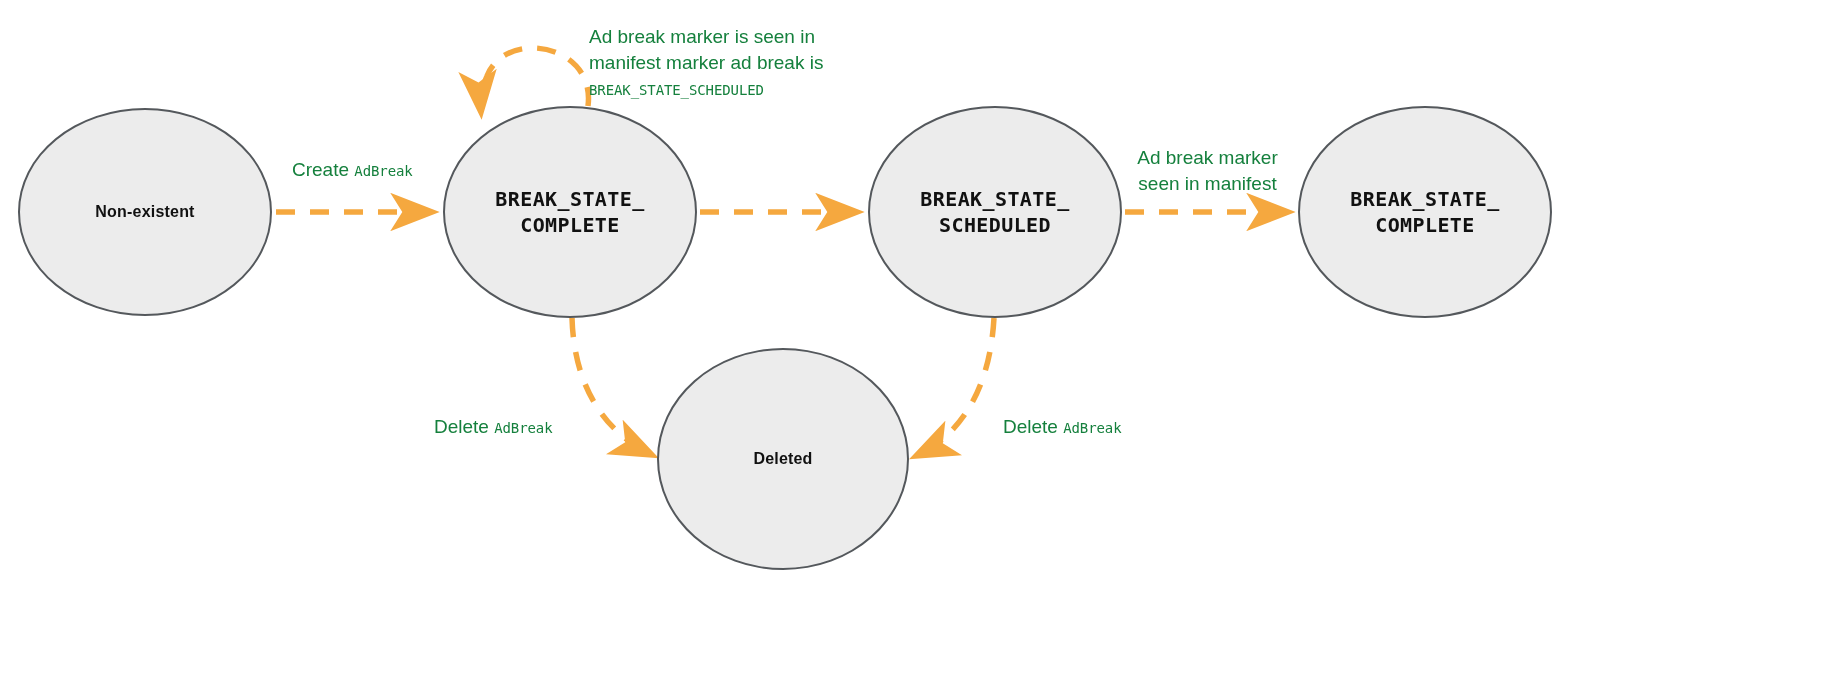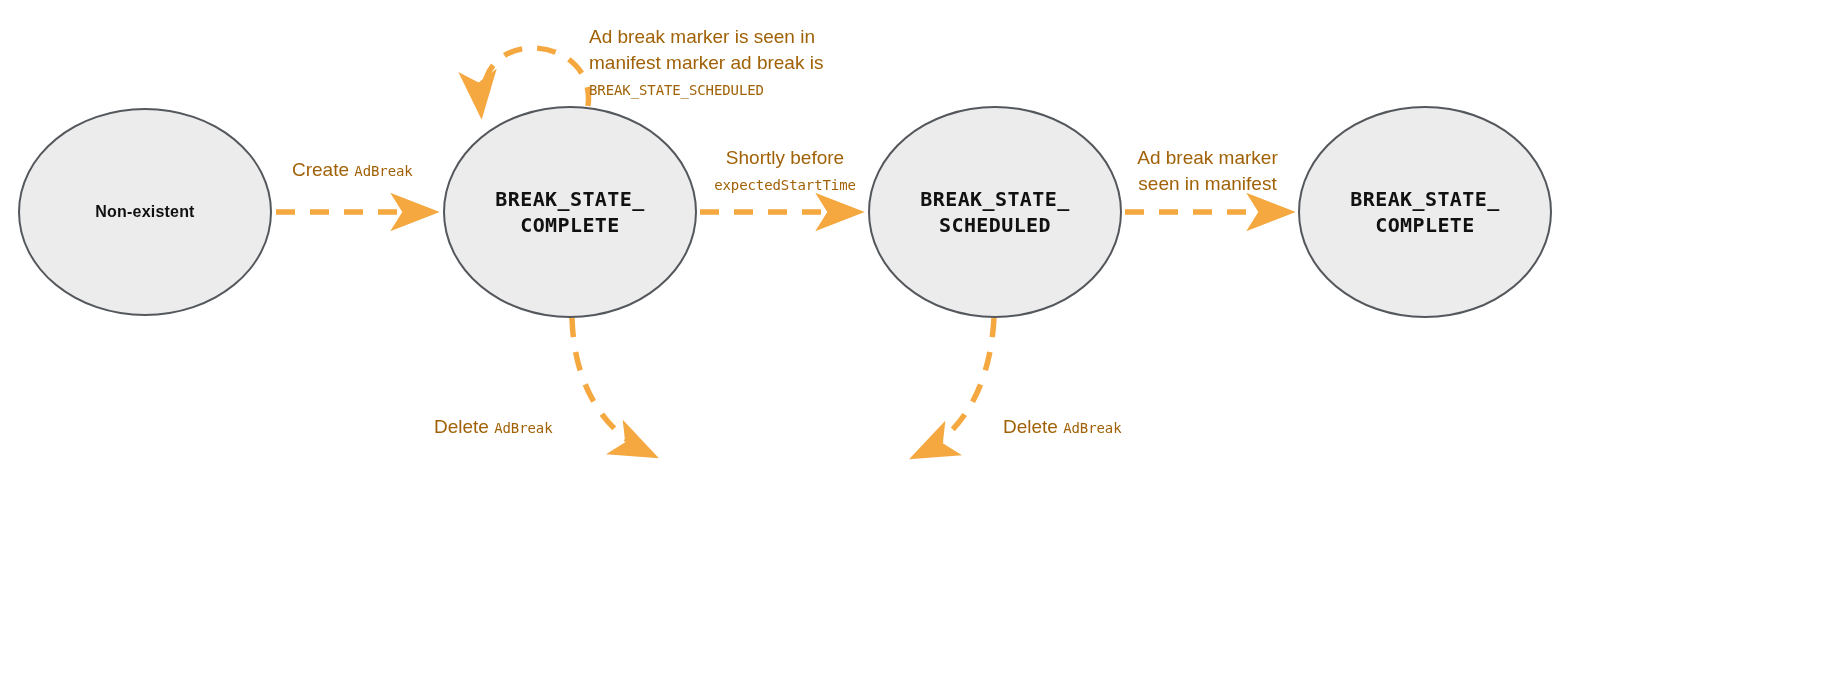--- a/index.html
+++ b/index.html
@@ -50,21 +50,21 @@
     font-family: "DejaVu Sans Mono", "Liberation Mono", monospace;
     font-size: 20px;
     letter-spacing: 0.4px;
   }
   .node-label.sans {
     font-family: "Liberation Sans", sans-serif;
     font-size: 16px;
   }
   .edge-label {
     position: absolute;
-    color: #a16207;
+    color: #15803d;
     font-family: "Liberation Sans", sans-serif;
     font-size: 19px;
     line-height: 1.38;
     white-space: pre;
     user-select: none;
   }
   .edge-label .code {
     font-family: "DejaVu Sans Mono", "Liberation Mono", monospace;
     font-size: 14px;
     letter-spacing: -0.1px;
@@ -115,26 +115,28 @@
     </div>
   </div>
 
   <div class="node" style="left:1298px; top:106px; width:254px; height:212px;">
     <div class="node-label mono">
       <span>BREAK_STATE_</span><br>
       <span>COMPLETE</span>
     </div>
   </div>
 
+  <div class="node" style="left:657px; top:348px; width:252px; height:222px;">
+    <div class="node-label sans">Deleted</div>
+  </div>
 
   <div class="edge-label left" style="left:292px; top:157px;"><span>Create </span><span class="code">AdBreak</span></div>
 
   <div class="edge-label left" style="left:589px; top:24px;"><span>Ad break marker is seen in</span><br><span>manifest marker ad break is</span><br><span class="code">BREAK_STATE_SCHEDULED</span></div>
 
-  <div class="edge-label center" style="left:702px; top:145px; width:166px;"><span>Shortly before</span><br><span class="code">expectedStartTime</span></div>
 
   <div class="edge-label center" style="left:1124px; top:145px; width:167px;"><span>Ad break marker</span><br><span>seen in manifest</span></div>
 
   <div class="edge-label left" style="left:434px; top:414px;"><span>Delete </span><span class="code">AdBreak</span></div>
 
   <div class="edge-label left" style="left:1003px; top:414px;"><span>Delete </span><span class="code">AdBreak</span></div>
 
 </div>
 
 </body></html>

